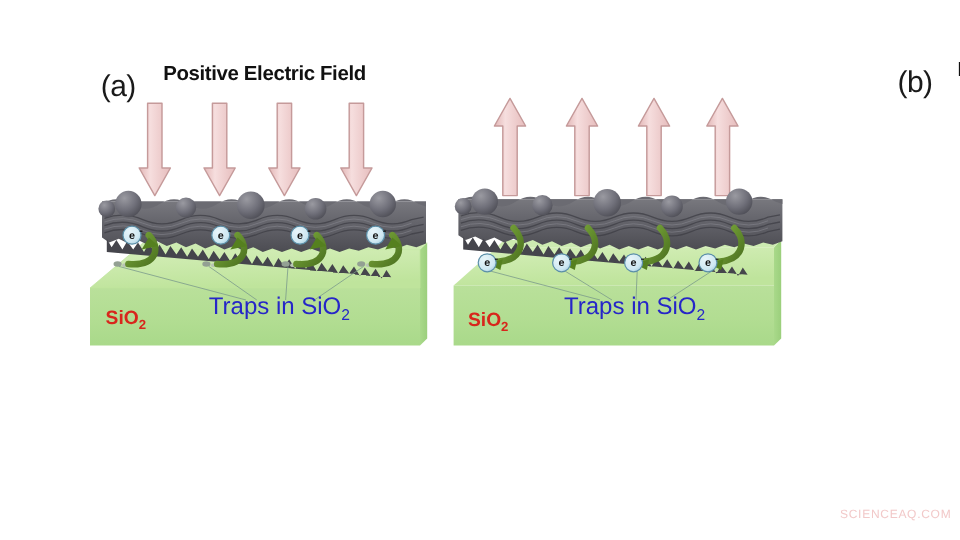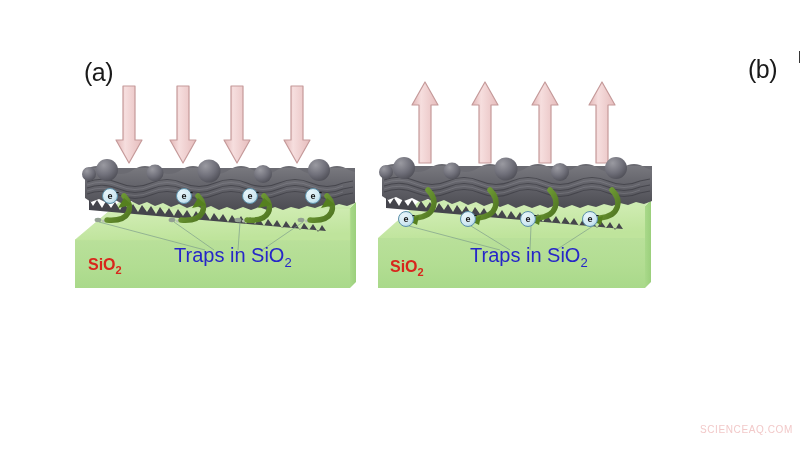--- a/index.html
+++ b/index.html
@@ -91,20 +91,21 @@
     fill: #141414;
   }
 </style>
 </head>
 <body>
 
 <div id="figure-root">
 
   <div class="panel" id="panel-a">
     <div class="panel-label" id="label-a">(a)</div>
+    <div class="field-title" id="title-a">Positive Electric Field</div>
   </div>
 
   <div class="panel" id="panel-b">
     <div class="panel-label" id="label-b">(b)</div>
     <div class="field-title" id="title-b">Negative Electric Field</div>
   </div>
 
   <svg class="layer" viewBox="0 0 800 450">
     <defs>
       <linearGradient id="gradArrowA" x1="0" y1="0" x2="1" y2="0">

